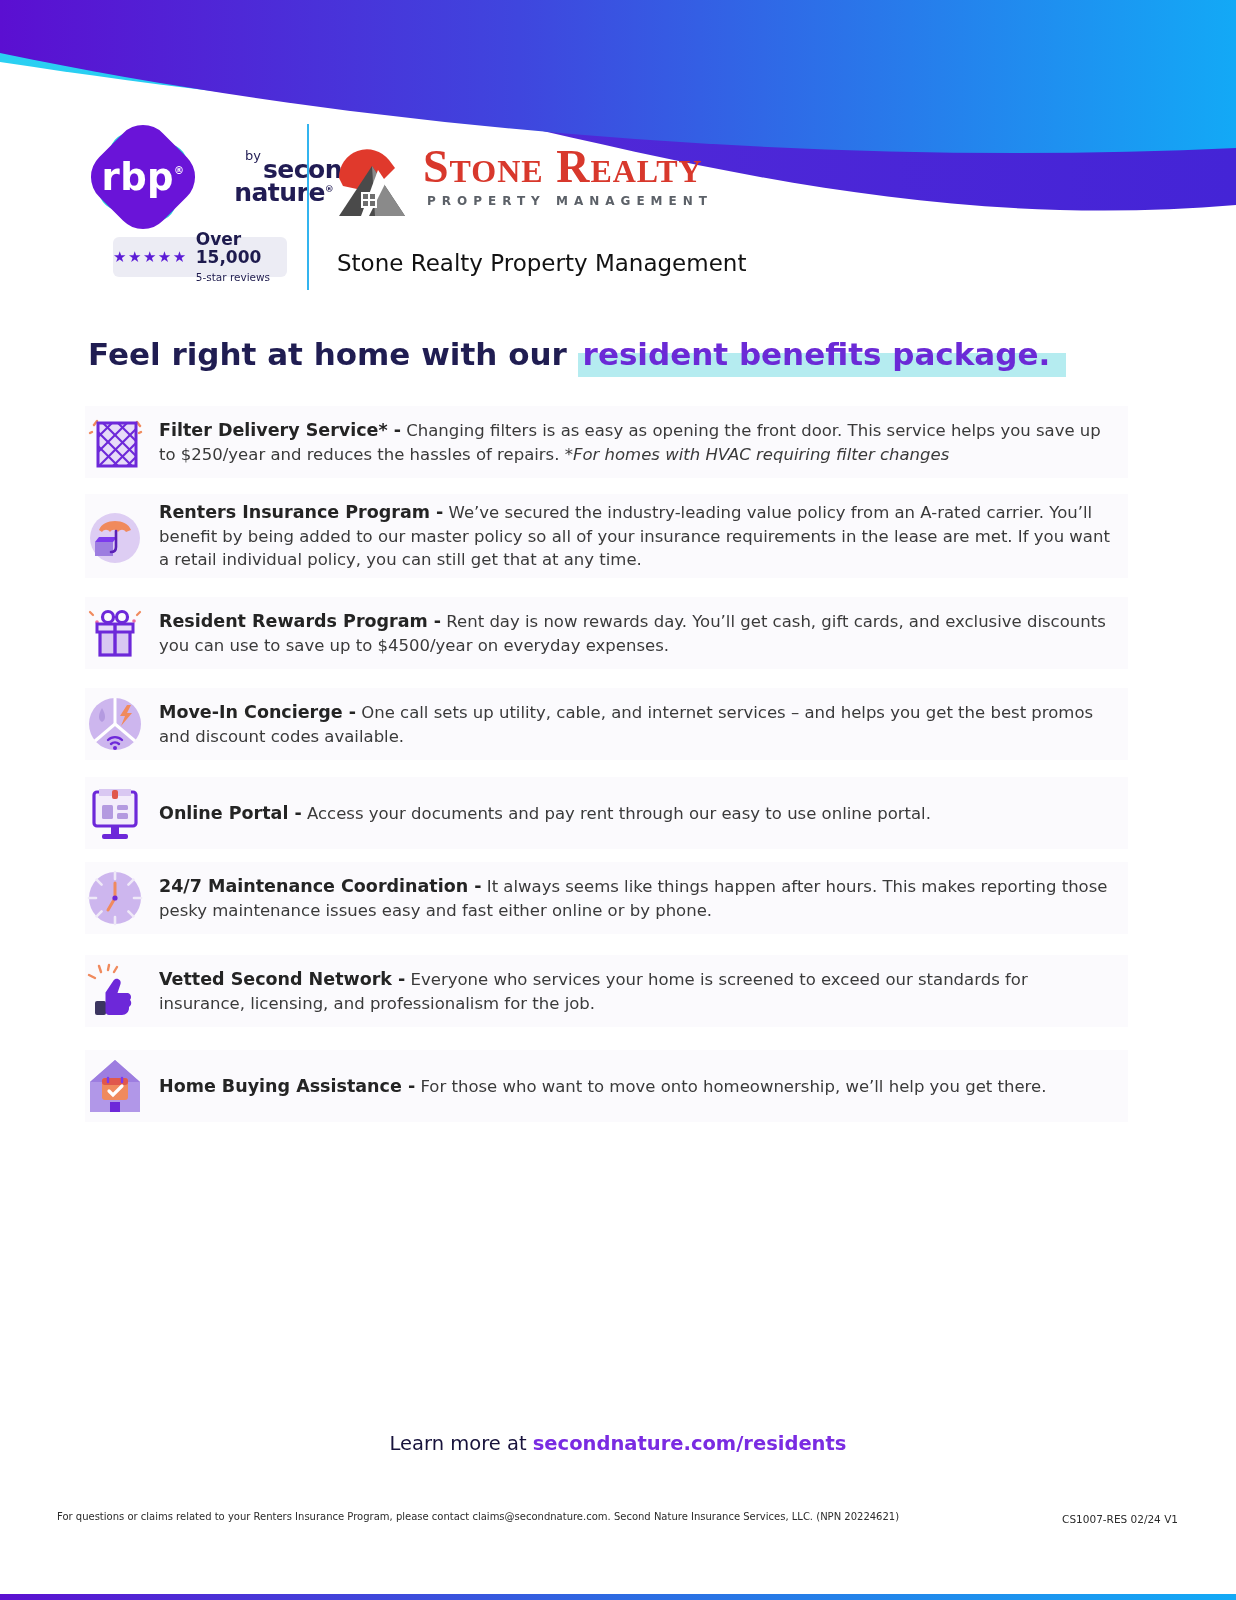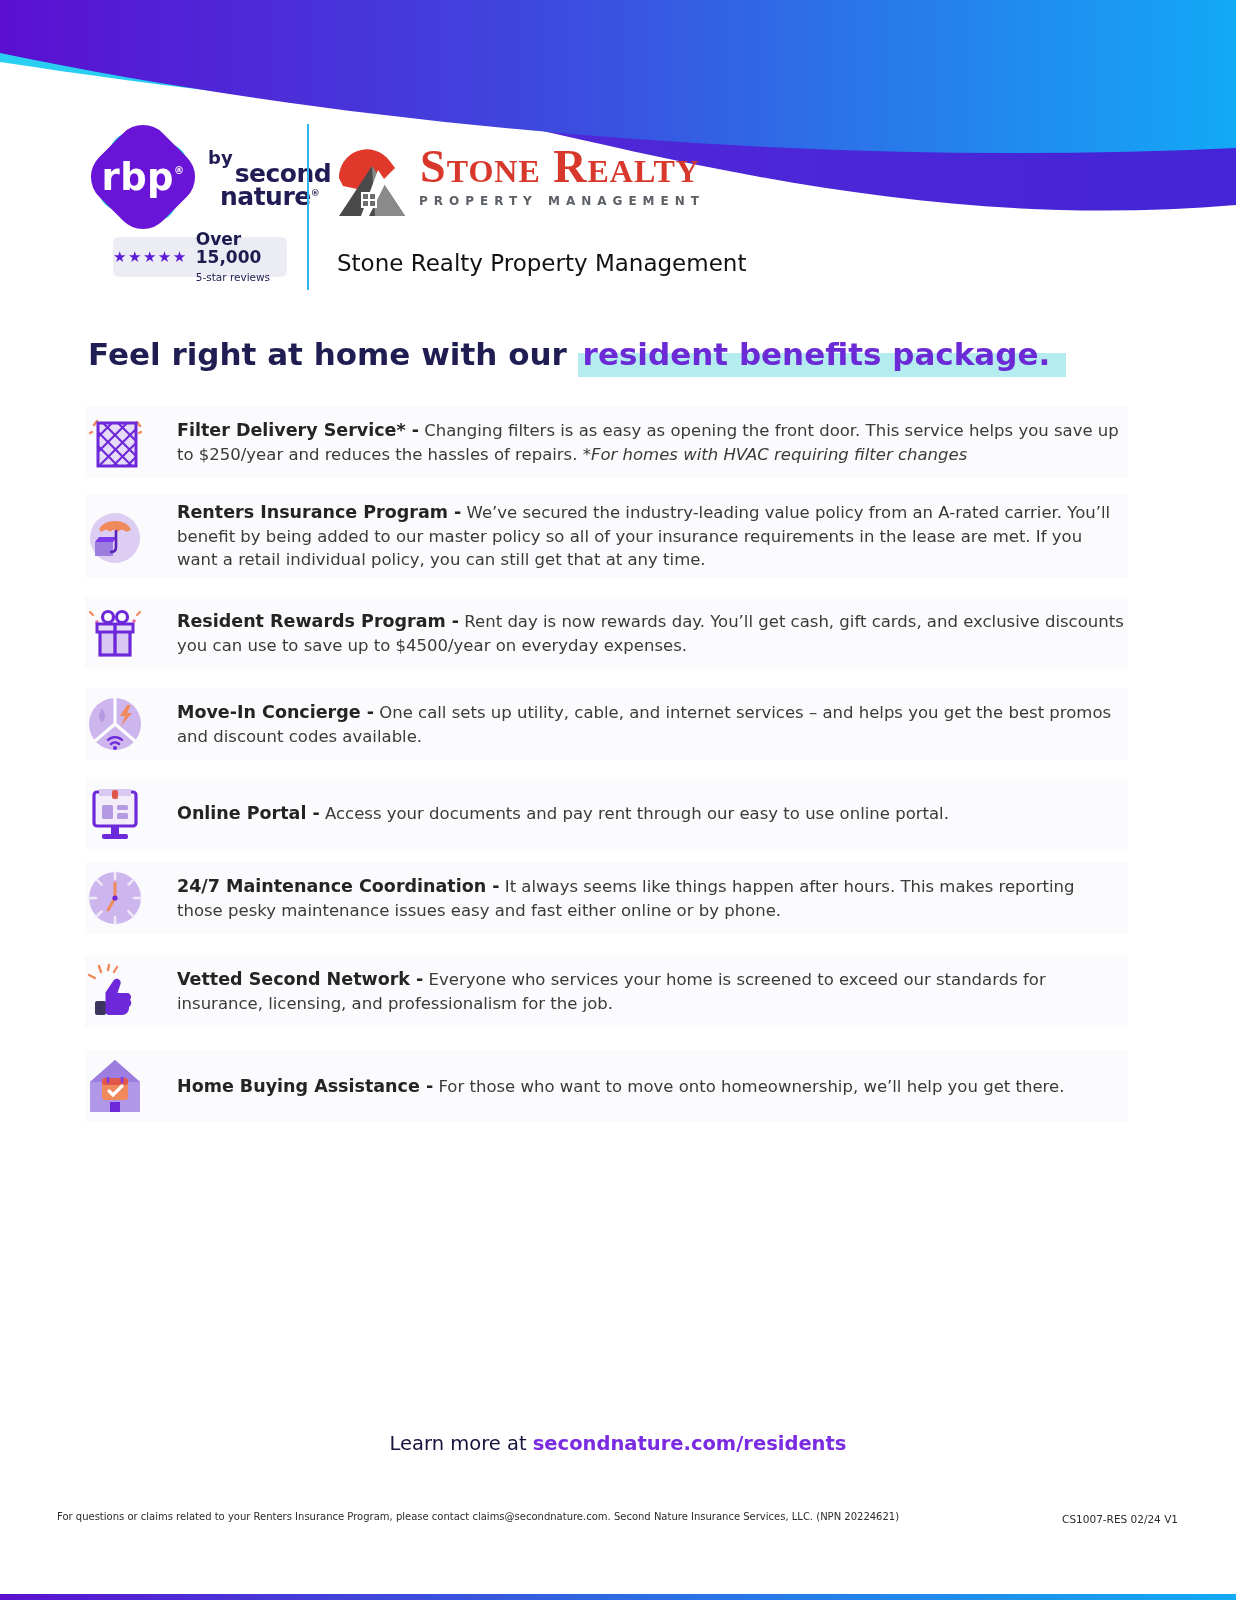--- a/index.html
+++ b/index.html
@@ -27,58 +27,58 @@
     position:absolute; left:14px; top:14px; width:90px; height:90px;
     background:#6a14d8; border-radius:28px; transform:rotate(45deg);
   }
   .rbp-text {
     position:absolute; left:0; top:0; width:118px; height:118px;
     display:flex; align-items:center; justify-content:center;
     color:#ffffff; font-weight:bold; font-size:37px; letter-spacing:0.5px;
   }
   .rbp-text sup { font-size:10px; margin-top:-14px; }
   .by-brand { position:absolute; left:124px; top:28px; color:#211c54; line-height:0.92; }
-  .by-brand .by { font-size:18px; font-weight:700; vertical-align:18px; margin-right:2px; }
+  .by-brand .by { font-size:13px; font-weight:400; vertical-align:18px; margin-right:2px;margin-left:37px; }
   .by-brand .brand { font-size:25px; font-weight:800; letter-spacing:-0.5px; }
   .by-brand .brand sup { font-size:9px; }
 
   .reviews-badge {
     position:absolute; left:113px; top:237px; width:174px; height:40px;
     background:#ececf4; border-radius:6px;
     display:flex; align-items:center; justify-content:center; gap:8px;
   }
   .stars { color:#5c1cd6; font-size:15px; letter-spacing:1.5px; }
   .reviews-text { color:#1e1b4e; line-height:1.1; }
   .reviews-text .l1 { font-size:17px; font-weight:700; }
   .reviews-text .l2 { font-size:10.5px; }
 
   .logo-divider { position:absolute; left:307px; top:124px; width:2px; height:166px; background:#33b4ef; }
 
   .sr-logo { position:absolute; left:331px; top:140px; display:flex; align-items:flex-start; }
-  .sr-wordmark-col { margin-left:0; padding-top:4px;text-align:center; }
+  .sr-wordmark-col { margin-left:8px; padding-top:4px; }
   .sr-wordmark {
     font-family:"Liberation Serif", serif; font-variant:small-caps;
     font-weight:700; font-size:46px; color:#d8382c; letter-spacing:1px; line-height:1;
   }
   .sr-sub { margin-top:4px; margin-left:4px; font-size:12px; letter-spacing:6px; color:#5c6168; font-weight:600; }
   .sr-name { position:absolute; left:337px; top:250px; font-size:23px; color:#121212; }
 
   
   .main-title { position:absolute; left:88px; top:336px; font-size:31px; white-space:nowrap; }
   .title-normal { color:#201d52; font-weight:700; }
   .title-highlight {
     color:#6b2ad6; font-weight:800;
     background:linear-gradient(180deg, rgba(0,0,0,0) 42%, #b5ecf0 42%);
     padding:0 16px 5px 5px;
   }
 
   
   .benefit-row {
     position:absolute; left:85px; width:1043px;
-    display:flex; align-items:center; gap:32px;
+    display:flex; align-items:center; gap:14px;
     background:#fbfafd;
     padding:6px 4px 6px 0;
   }
   .benefit-icon { flex:0 0 60px; width:60px; height:60px; }
   .benefit-text { margin:0; font-size:16.5px; line-height:1.42; color:#3a3a3a; max-width:956px; }
   .b-title { font-weight:700; color:#242424; font-size:17.5px; }
   .b-note { font-style:italic; }
 
   
   .learn-more { position:absolute; left:0; top:1432px; width:1236px; text-align:center; font-size:19.5px; color:#17123b; }

